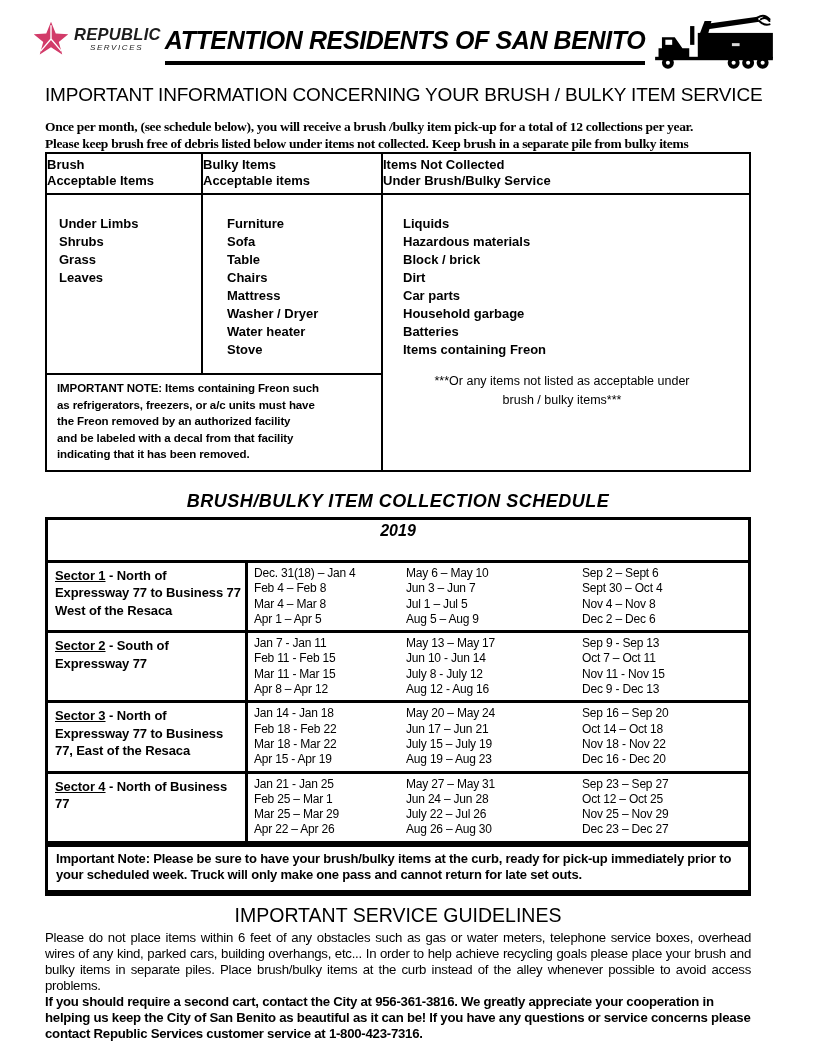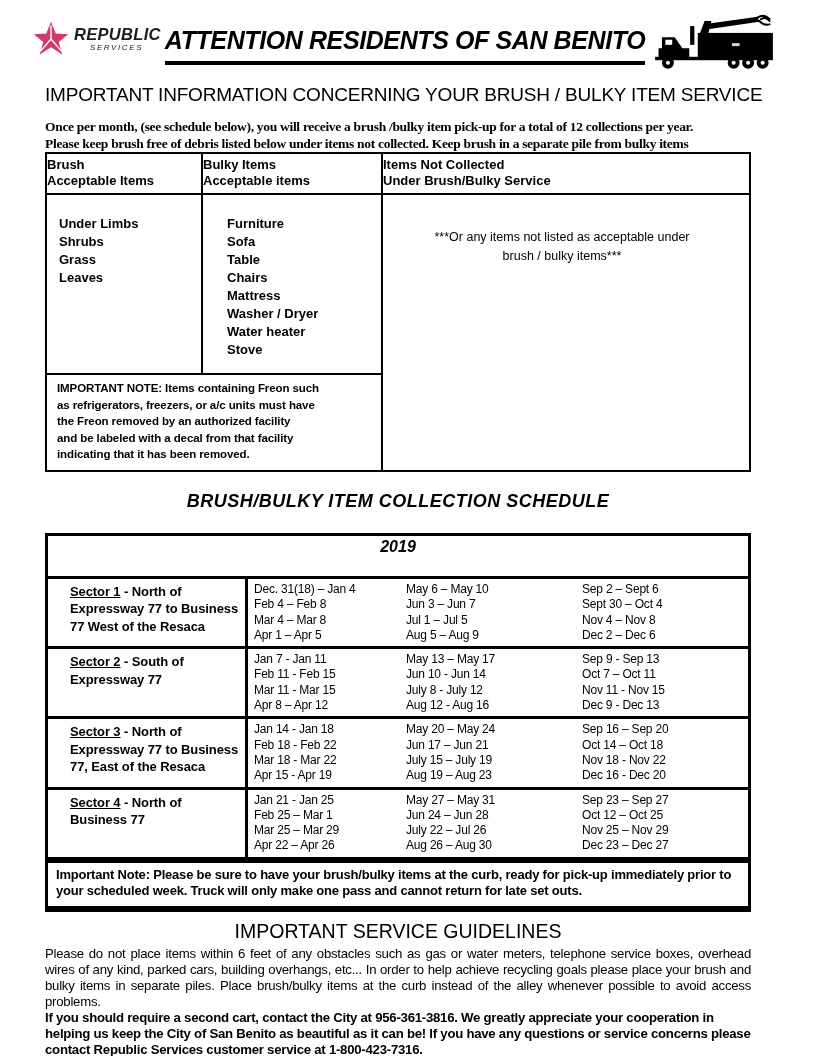--- a/index.html
+++ b/index.html
@@ -27,21 +27,21 @@
   .truck-wrap { width: 130px; padding-top: 2px; }
 
   .subtitle { text-align:center; font-size: 19px; letter-spacing: -0.2px; margin-top: 6px; white-space: nowrap; }
 
   .intro { margin-top: 13px; font-family: "Liberation Serif", serif; font-weight: bold; font-size: 13.5px; line-height: 16.5px; }
   .intro div { white-space: nowrap; letter-spacing: -0.3px; }
 
   
   .sec-heading { text-align:center; font-size: 18px; font-weight: bold; font-style: italic; letter-spacing: .5px; }
   .items-heading { margin: 15px 0 7px; }
-  .sched-heading { margin: 19px 0 21px; }
+  .sched-heading { margin: 19px 0 5px; }
   .guide-heading { margin: 8px 0 3px; font-size: 19.5px; font-weight: normal; font-style: normal; letter-spacing: 0; }
 
   
   .itable { border: 2px solid #000; display: grid; grid-template-columns: 156px 180px 1fr; width: 100%; }
   .ith { font-weight: bold; font-size: 13px; line-height: 16px; padding: 3px 0 4px; border-bottom: 2px solid #000; }
   .bR { border-right: 2px solid #000; }
   .itb { font-weight: bold; font-size: 13px; line-height: 18px; }
   .itb1 { grid-column:1; grid-row:2; padding: 20px 0 0 12px; min-height: 178px; }
   .itb2 { grid-column:2; grid-row:2; padding: 20px 0 0 24px; min-height: 178px; }
   .itb3 { grid-column:3; grid-row: 2 / span 2; padding: 20px 0 0 20px; }
@@ -51,21 +51,21 @@
   .catch-note { margin-top: 13px; text-align: center; font-size: 12.5px; font-weight: normal; line-height: 19px; padding-right: 28px; }
   .itnote { grid-column: 1 / span 2; grid-row: 3; border-top: 2px solid #000; border-right: 2px solid #000;
             padding: 7px 10px 5px; font-weight: bold; font-size: 11.5px; min-height: 85px; }
   .itnote div { margin-bottom: 4.6px; letter-spacing: -0.1px; }
 
   
   .sched { border: 3px solid #000; border-bottom: 6px solid #000; width: 100%; }
   .syear { text-align:center; font-weight:bold; font-style: italic; font-size: 16px; padding: 2px 0 20px; border-bottom: 3px solid #000; }
   .srow { display:grid; grid-template-columns: 200px 152px 176px 1fr; border-bottom: 3px solid #000; }
   .srow:last-of-type { border-bottom: none; }
-  .sleft { border-right: 3px solid #000; padding: 4px 4px 4px 22px; font-weight: bold; font-size: 13px; line-height: 17.5px; letter-spacing: -0.1px; }
+  .sleft { border-right: 3px solid #000; padding: 4px 4px 4px 7px; font-weight: bold; font-size: 13px; line-height: 17.5px; letter-spacing: -0.1px; }
   .sname { text-decoration: underline; }
   .dcol { padding: 3px 0 3px 6px; font-size: 12px; line-height: 15.3px; letter-spacing: -0.2px; }
   .snote { border-top: 3px solid #000; padding: 4px 8px 6px; font-weight: bold; font-size: 13px; line-height: 16.5px; letter-spacing: -0.2px; }
 
   
   .guide-p { text-align: justify; font-size: 13.2px; line-height: 16px; letter-spacing: -0.25px; }
   .guide-p2 { font-weight: bold; text-align: left; }
 </style>
 </head>
 <body>
@@ -142,20 +142,30 @@
         <div>Sofa</div>
         <div>Table</div>
         <div>Chairs</div>
         <div>Mattress</div>
         <div>Washer / Dryer</div>
         <div>Water heater</div>
         <div>Stove</div>
       </div>
     <div class="itb itb3">
       <div class="nc-lists">
+        <div class="nc-right">
+            <div>Liquids</div>
+            <div>Hazardous materials</div>
+            <div>Block / brick</div>
+            <div>Dirt</div>
+            <div>Car parts</div>
+            <div>Household garbage</div>
+            <div>Batteries</div>
+            <div>Items containing Freon</div>
+          </div>
       </div>
       <div class="catch-note">
         <div>***Or any items not listed as acceptable under</div>
         <div>brush / bulky items***</div>
       </div>
     </div>
 
     <div class="itnote">
         <div>IMPORTANT NOTE: Items containing Freon such</div>
         <div>as refrigerators, freezers, or a/c units must have</div>

